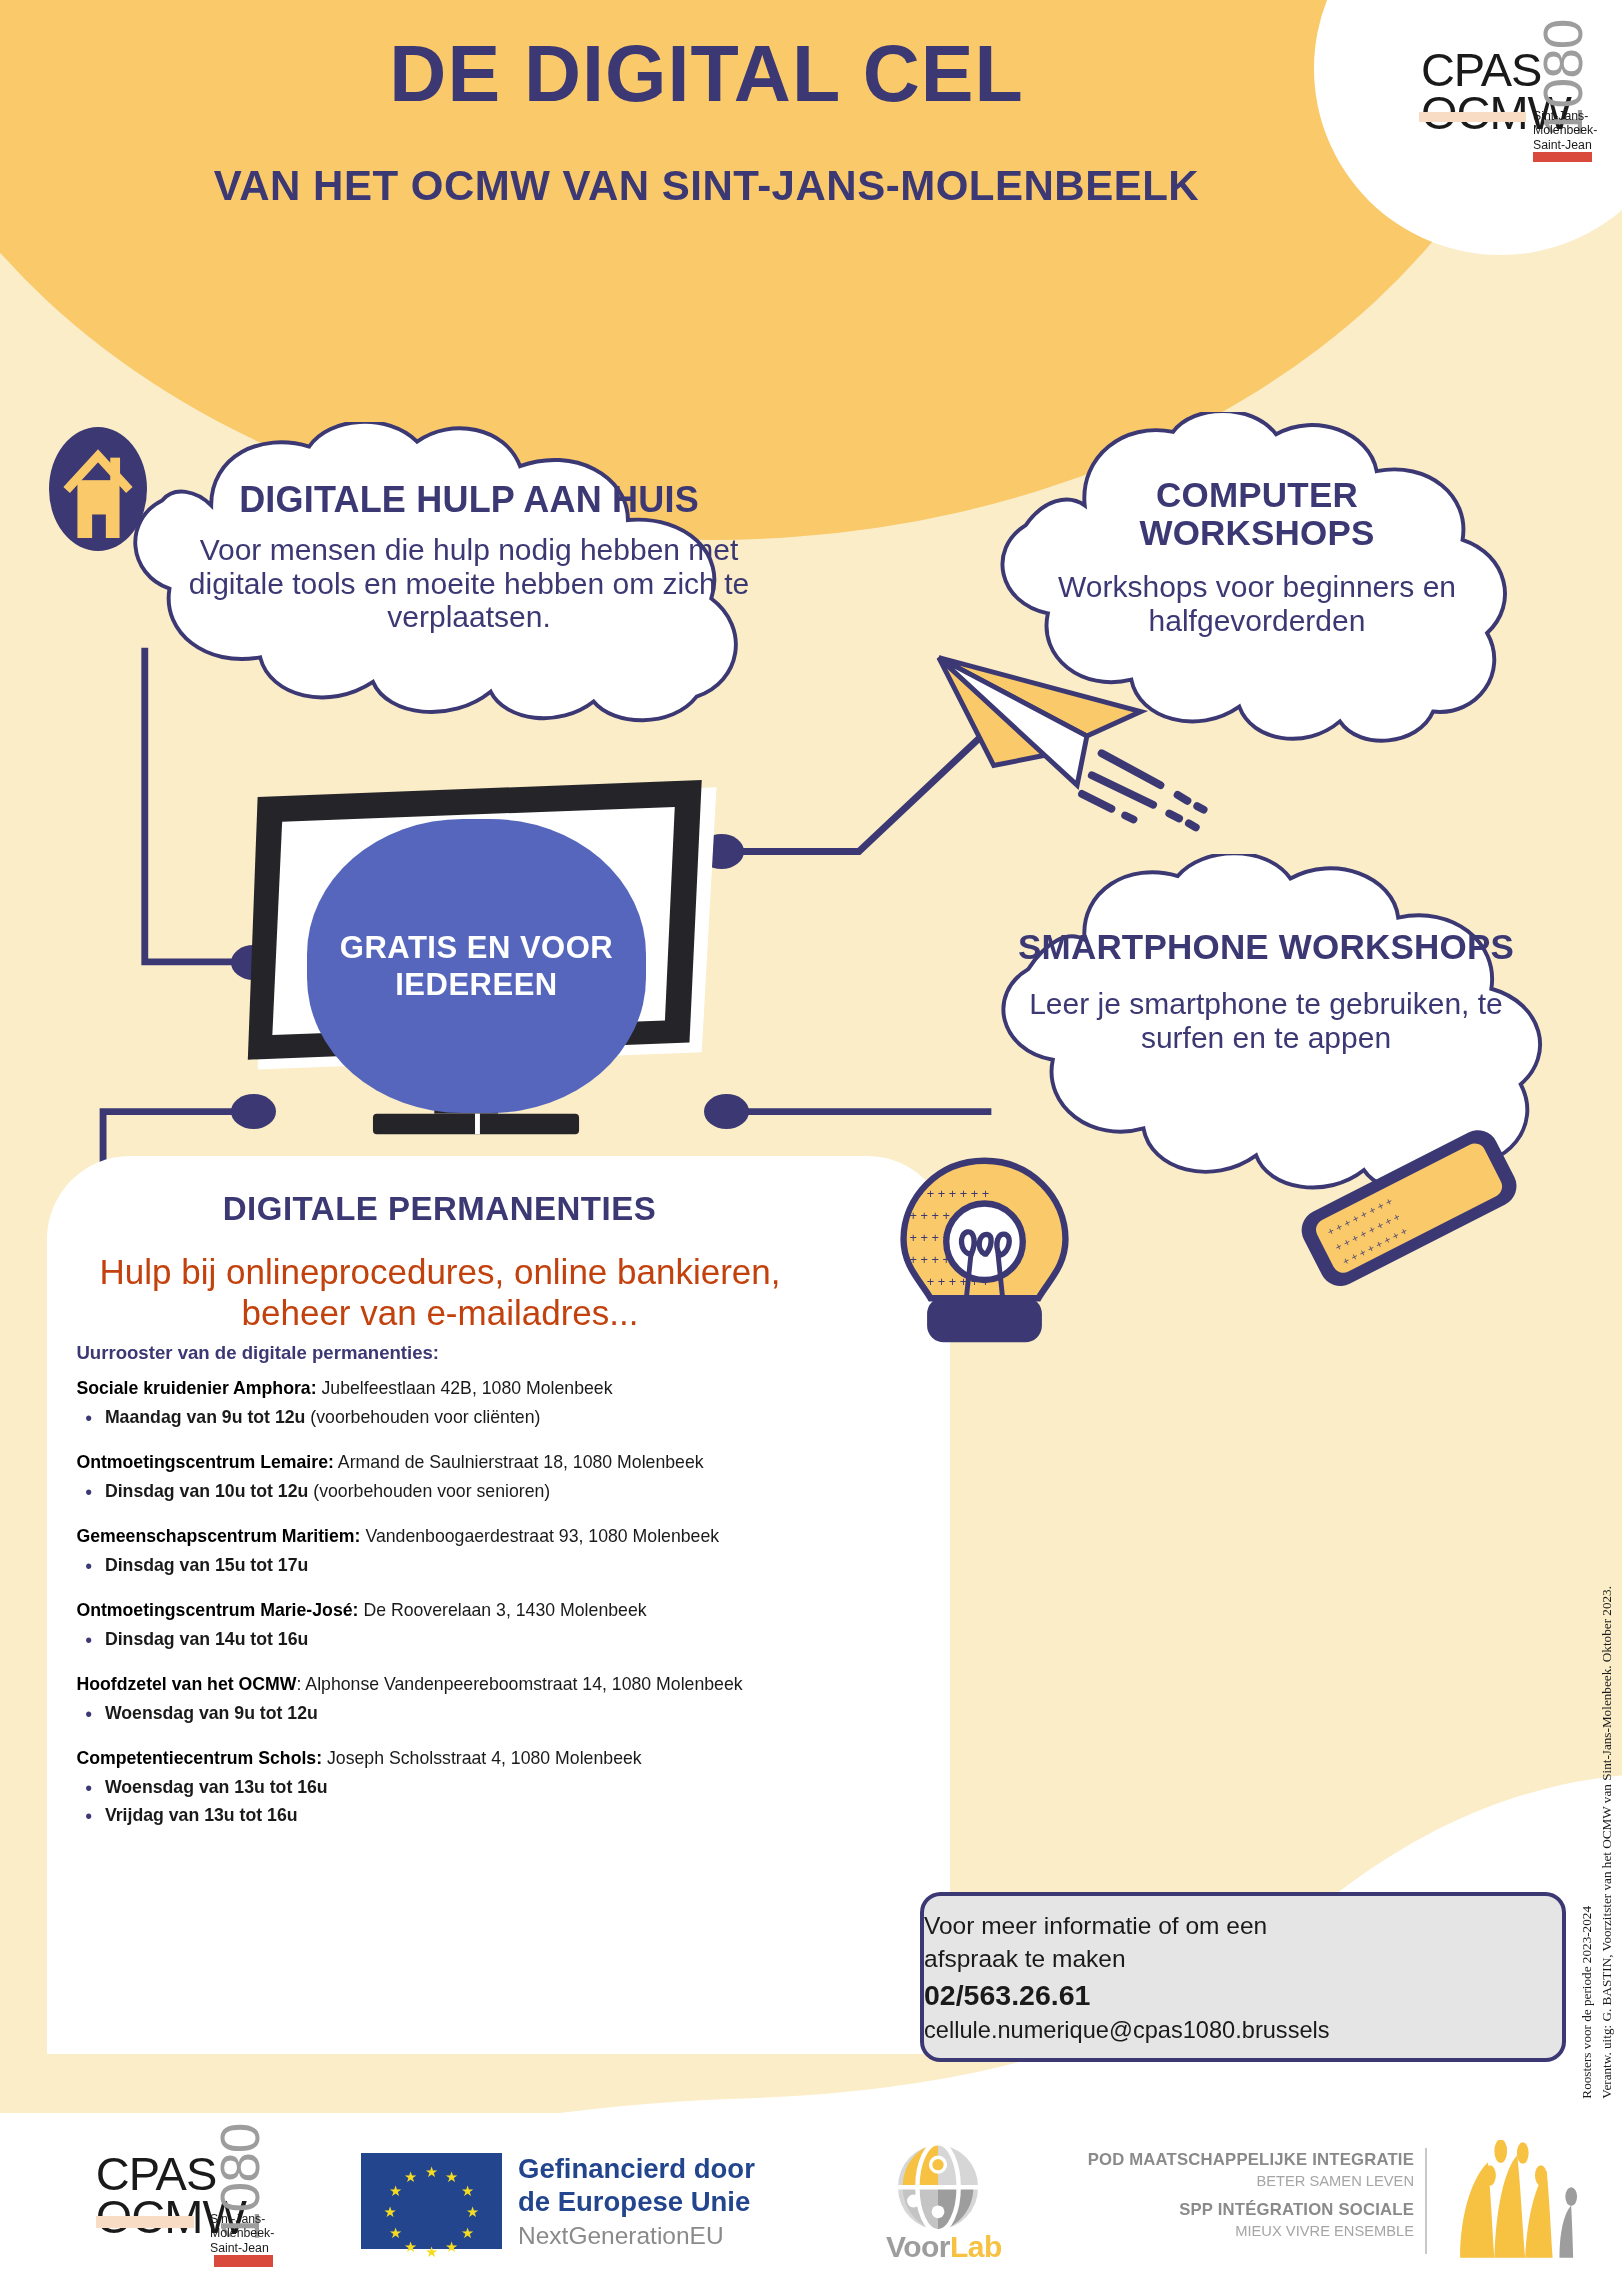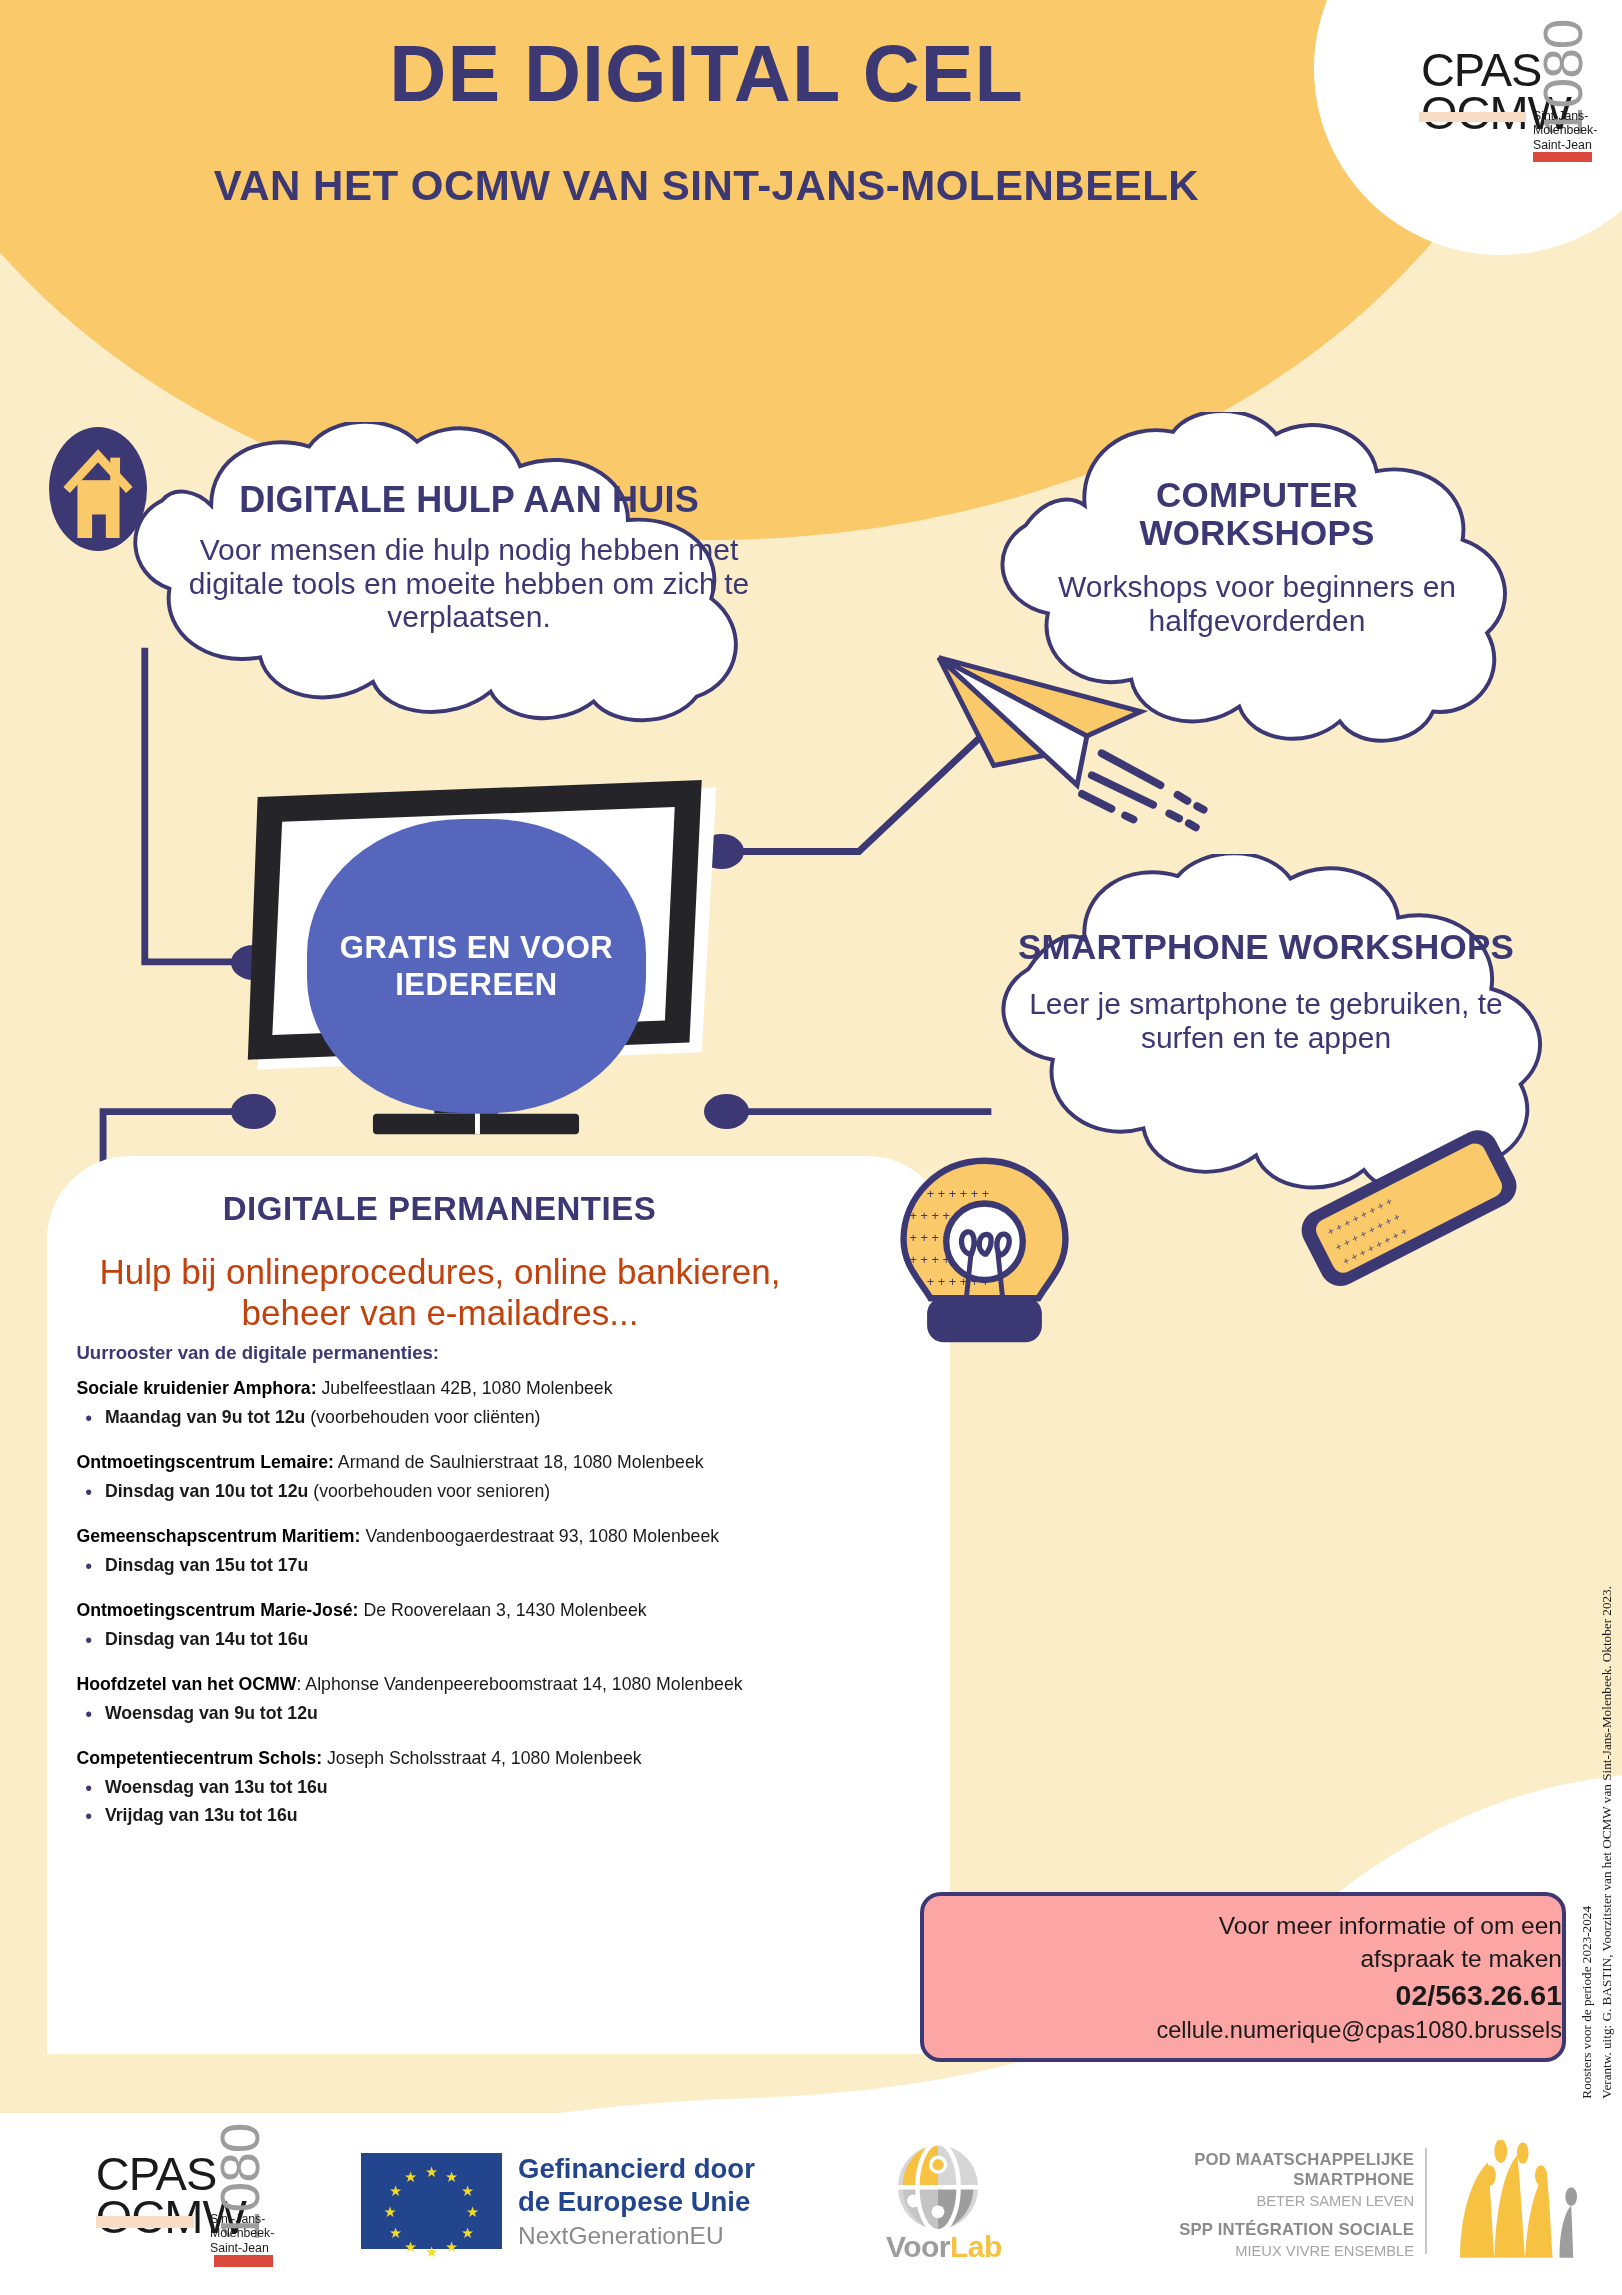--- a/index.html
+++ b/index.html
@@ -164,25 +164,25 @@
 
   
   #phone{ position:absolute; left:1266px; top:1104px; width:285px; height:206px; z-index:13; }
 
   
   #plane{ position:absolute; left:930px; top:638px; width:304px; height:206px; z-index:13; }
 
   
   #contact{
     position:absolute; left:920px; top:1892px; width:638px; height:162px;
-    background:#fca5a5;
+    background:#e5e5e5;
     border:4.9px solid #3B3874;
     border-radius:20.6px;
     z-index:18;
-    display:flex; flex-direction:column; align-items:flex-end; justify-content:center;
+    display:flex; flex-direction:column; align-items:flex-start; justify-content:center;
     text-align:center;
   }
   #contact .c1{ font-size:24.5px; color:#1A1A1A; line-height:1.34; }
   #contact .c2{ font-size:28.5px; color:#1A1A1A; font-weight:bold; margin-top:2.9px; }
   #contact .c3{ font-size:23.6px; color:#1A1A1A; margin-top:4.9px; }
 
   
   #footer{
     position:absolute; left:0; bottom:0; width:1623px; height:182px;
     background:#FFFFFF; z-index:19;
@@ -539,21 +539,21 @@
         <circle cx="112" cy="46" r="15" fill="#F7C242" stroke="#FFFFFF" stroke-width="7"></circle>
         <circle cx="62" cy="120" r="13" fill="#FFFFFF"></circle>
         <circle cx="112" cy="142" r="13" fill="#FFFFFF"></circle>
       </svg>
       <div class="dl-text">
         <span class="g">Voor</span><span class="y">Lab</span>
       </div>
     </div>
 
     <div id="pod">
-      <div class="l1">POD MAATSCHAPPELIJKE SMARTPHONE</div>
+      <div class="l1">POD MAATSCHAPPELIJKE INTEGRATIE</div>
       <div class="l2">BETER SAMEN LEVEN</div>
       <div class="l3">SPP INTÉGRATION SOCIALE</div>
       <div class="l4">MIEUX VIVRE ENSEMBLE</div>
     </div>
     <div id="pod-div"></div>
 
     <div id="pod-icon">
       <svg width="137" height="123" viewBox="0 0 280 250">
         <g fill="#F7C242">
           <path d="M35,240 C35,150 60,75 92,45 C98,120 100,165 105,240 Z"></path>

